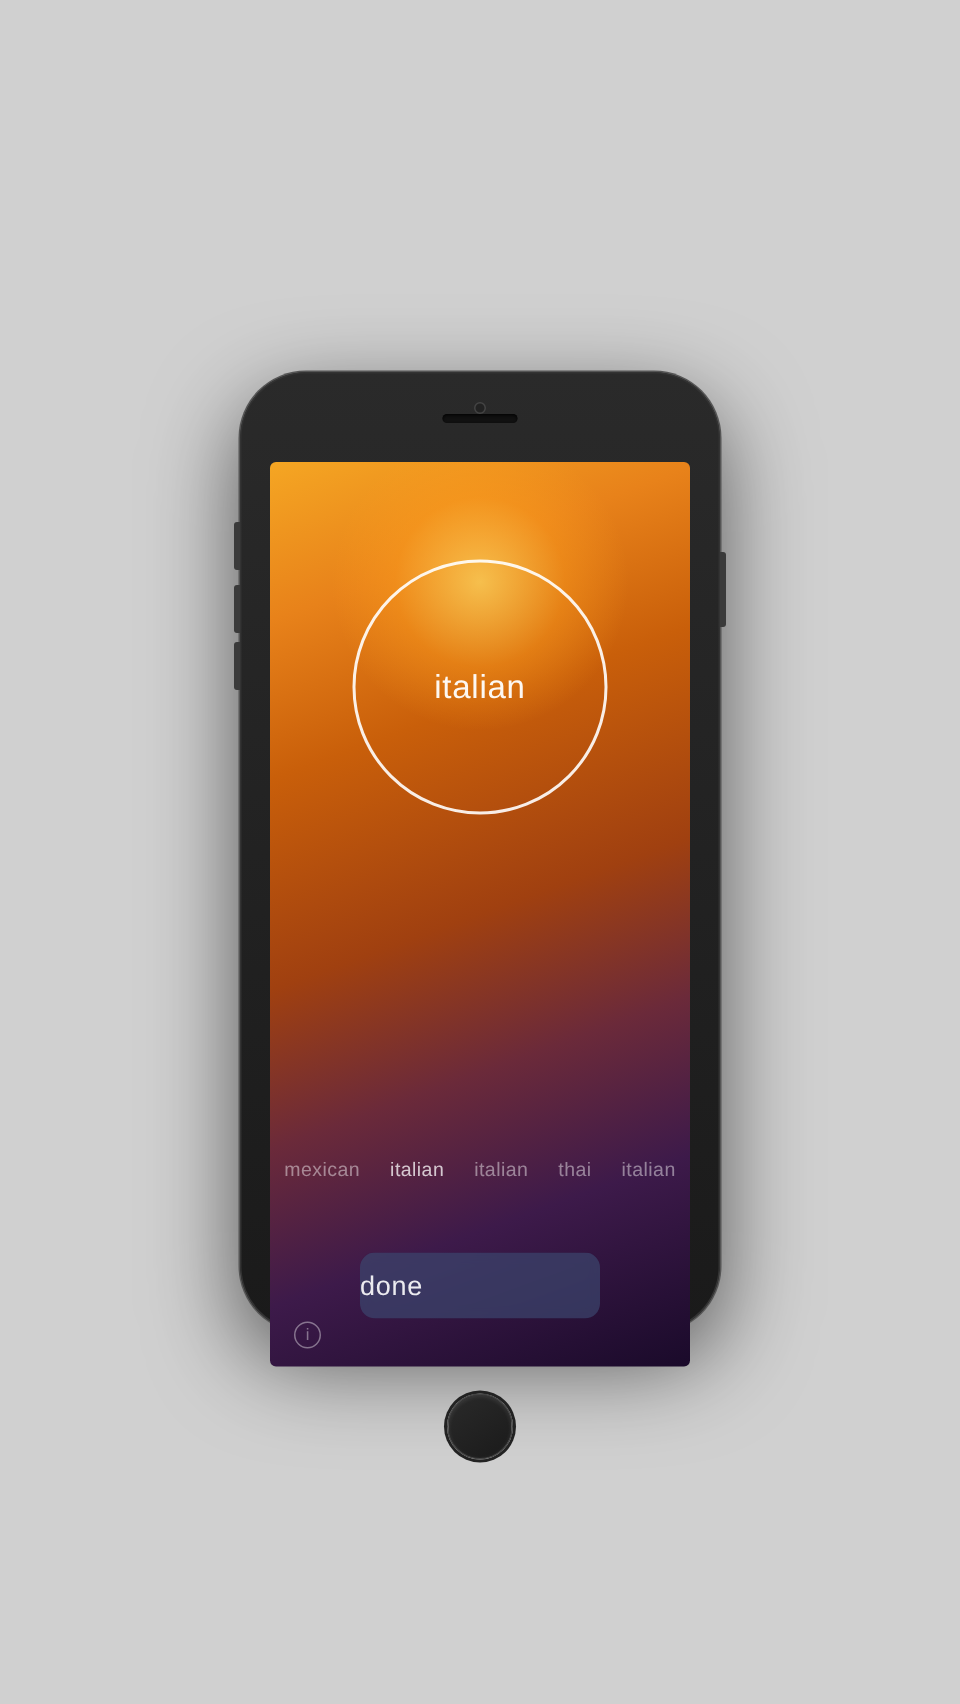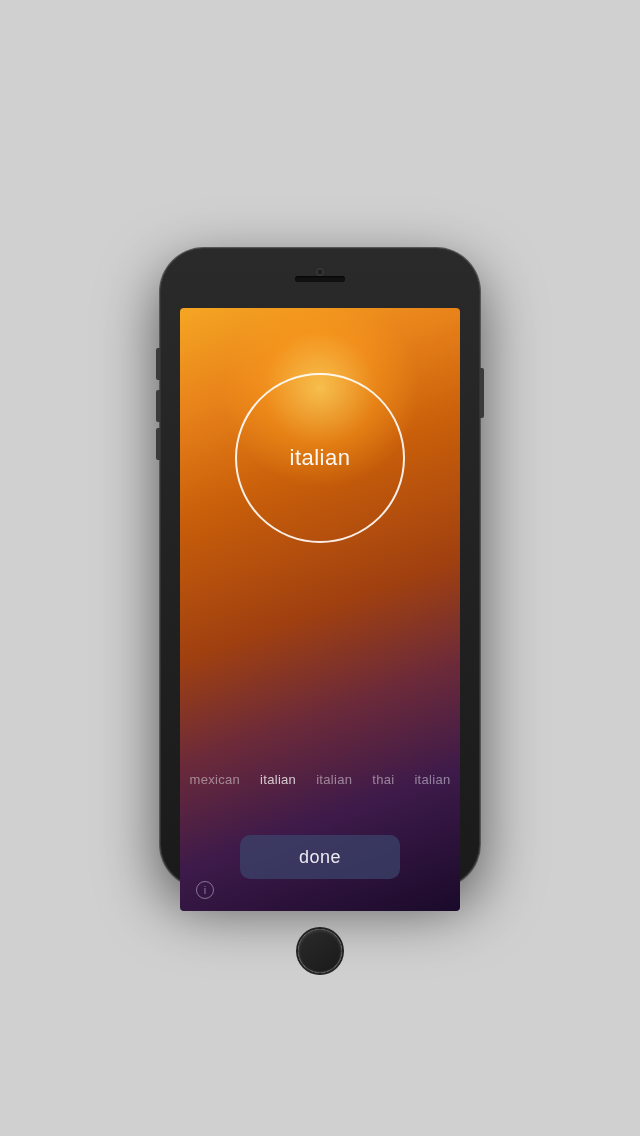--- a/index.html
+++ b/index.html
@@ -170,21 +170,21 @@
       position: absolute;
       bottom: 32px;
       left: 50%;
       transform: translateX(-50%);
       width: 160px;
       height: 44px;
       background: rgba(60, 70, 110, 0.7);
       border-radius: 10px;
       display: flex;
       align-items: center;
-      justify-content: center;
+      justify-content: flex-start;
       cursor: pointer;
       border: none;
       backdrop-filter: blur(4px);
     }
 
     .done-label {
       color: rgba(255,255,255,0.9);
       font-size: 18px;
       font-weight: 300;
       letter-spacing: 0.5px;

